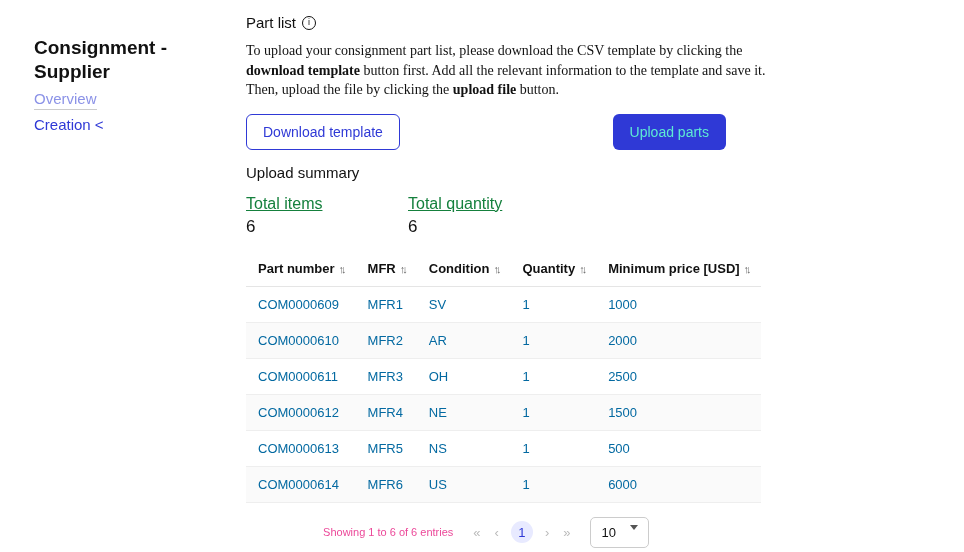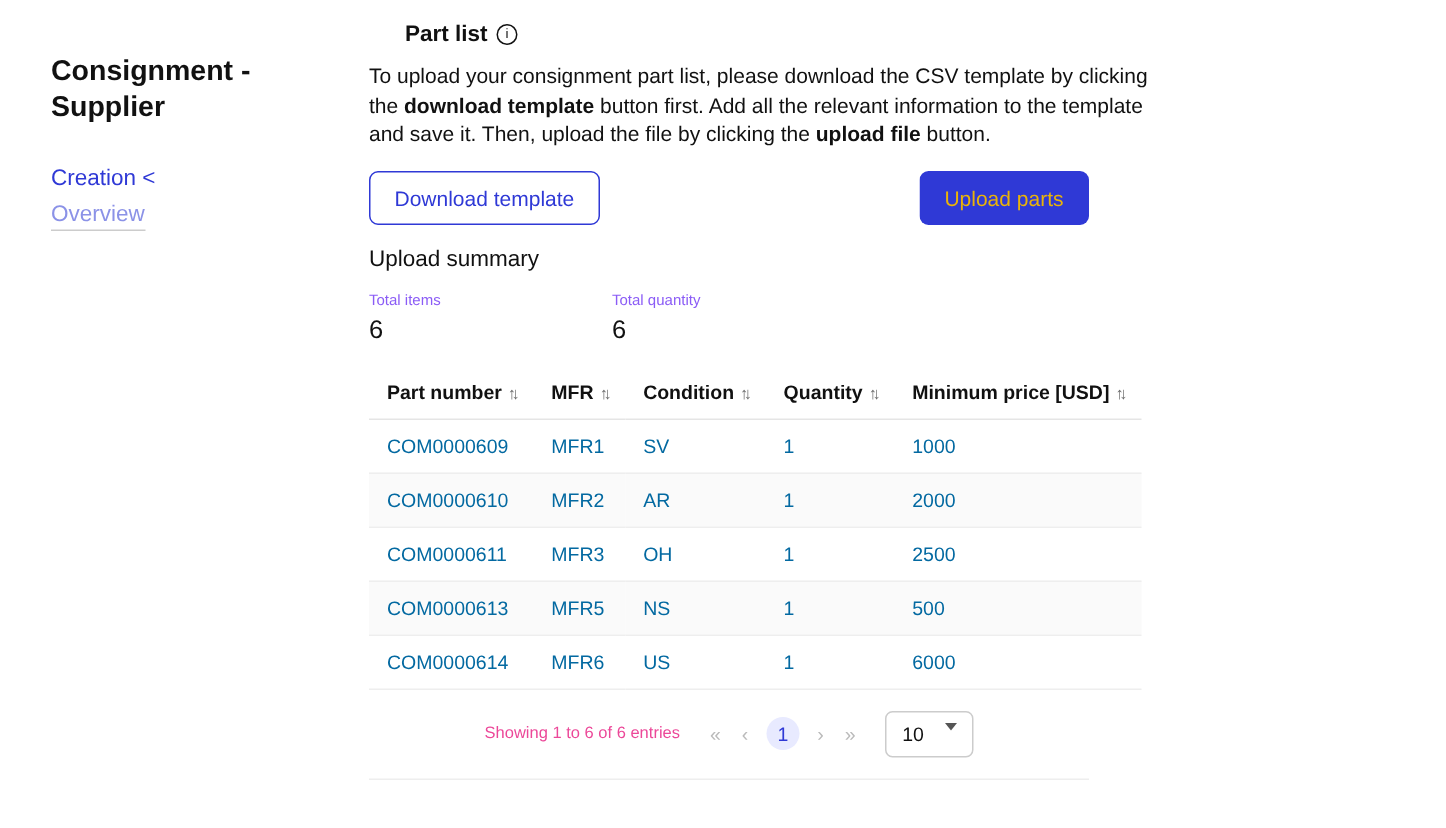--- a/index.html
+++ b/index.html
@@ -13,21 +13,21 @@
   }
   .layout { display: flex; }
   .sidebar {
     width: 246px;
     padding: 36px 0 0 34px;
   }
   .sidebar h1 {
     font-size: 19px;
     font-weight: 700;
     line-height: 1.25;
-    margin-bottom: 26px;
+    margin-bottom: 6px;
   }
   .side-links { list-style: none; }
   .side-links li { margin-bottom: 6px; }
   .side-link {
     font-size: 15px;
     color: #2f39d6;
     cursor: pointer;
     display: inline-block;
   }
   .side-link.overview {
@@ -39,68 +39,69 @@
     flex: 1;
     padding: 14px 30px 0 0;
     max-width: 718px;
   }
   .partlist-head {
     display: flex;
     align-items: center;
     gap: 6px;
     margin-bottom: 10px;
   }
-  .partlist-head h2 { font-size: 15px; font-weight: 700; margin-left: 24px; }
+  .partlist-head h2 { font-size: 15px; font-weight: 400; }
   .info-icon {
     width: 14px; height: 14px;
     border: 1.3px solid #111;
     border-radius: 50%;
     display: inline-flex;
     align-items: center;
     justify-content: center;
     font-size: 9px;
     line-height: 1;
   }
   .desc {
     font-size: 14px;
     color: #111;
     line-height: 1.4;
     margin-bottom: 14px;
     max-width: 520px;
+    font-family: Liberation Serif, serif;
   }
   .desc b { font-weight: 700; }
   .btn {
     font-size: 14px;
     padding: 9px 16px;
     border-radius: 6px;
     cursor: pointer;
     font-weight: 500;
     border: 1px solid transparent;
   }
   .btn-outline {
     background: #fff;
     border-color: #2f39d6;
     color: #2f39d6;
   }
   .btn-primary {
     background: #2f39d6;
-    color: #eab308;
+    color: #5eead4;
   }
   .upload-summary {
     font-size: 15px;
     font-weight: 400;
     margin-bottom: 14px;
   }
   .summary-stats {
     display: flex;
     gap: 0;
     margin-bottom: 14px;
   }
   .stat { min-width: 162px; }
-  .stat-label { font-size: 10px; color: #8b5cf6; margin-bottom: 4px; }
+  .stat-label { font-size: 16px; color: #15803d; margin-bottom: 4px; text-decoration: underline; }
   .stat-value { font-size: 17px; font-weight: 500; color: #111; }
   .tbl { width: 100%; max-width: 480px; border-collapse: collapse; }
   .tbl th {
     text-align: center;
     font-size: 13px;
     font-weight: 600;
     padding: 10px 12px;
     border-bottom: 1px solid #e5e5e5;
     white-space: nowrap;
   }
@@ -169,22 +170,22 @@
     justify-content: space-between;
   }
 </style>
 </head>
 <body>
 
 <div class="layout">
   <aside class="sidebar">
     <h1>Consignment - Supplier</h1>
     <ul class="side-links">
+      <li><span class="side-link overview">Overview</span></li>
       <li><span class="side-link">Creation &lt;</span></li>
-      <li><span class="side-link overview">Overview</span></li>
     </ul>
   </aside>
 
   <main class="main">
     <div class="partlist-head">
       <h2>Part list</h2>
       <span class="info-icon">i</span>
     </div>
 
     <p class="desc">
@@ -235,20 +236,27 @@
             <td>2000</td>
           </tr>
           <tr>
             <td>COM0000611</td>
             <td>MFR3</td>
             <td>OH</td>
             <td>1</td>
             <td>2500</td>
           </tr>
           <tr>
+            <td>COM0000612</td>
+            <td>MFR4</td>
+            <td>NE</td>
+            <td>1</td>
+            <td>1500</td>
+          </tr>
+          <tr>
             <td>COM0000613</td>
             <td>MFR5</td>
             <td>NS</td>
             <td>1</td>
             <td>500</td>
           </tr>
           <tr>
             <td>COM0000614</td>
             <td>MFR6</td>
             <td>US</td>

